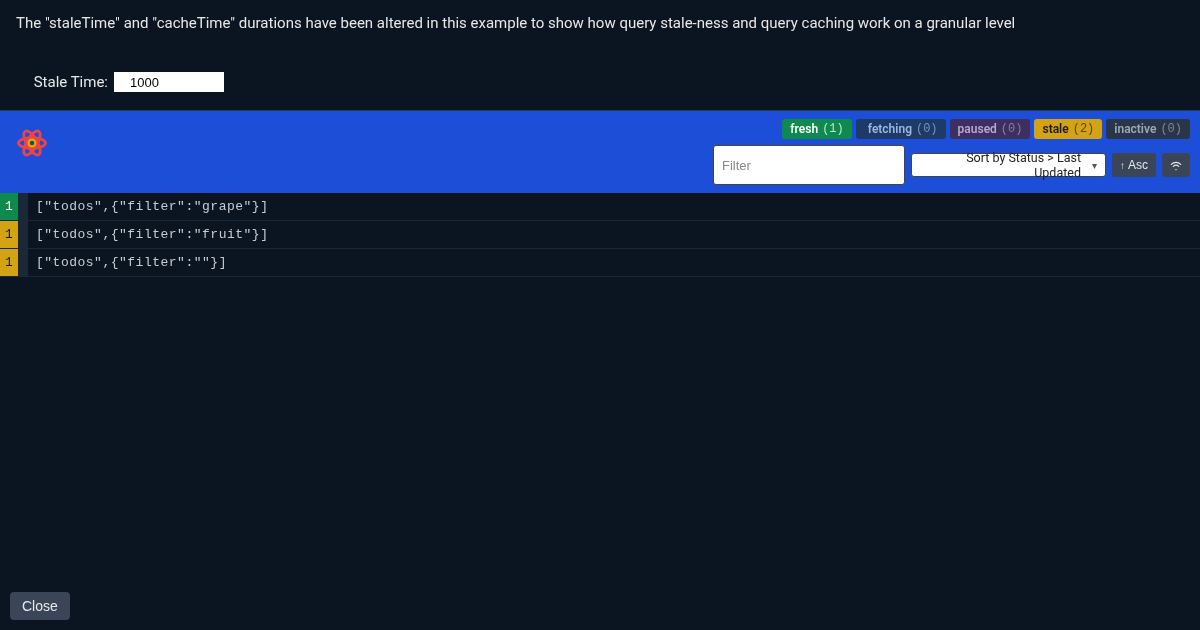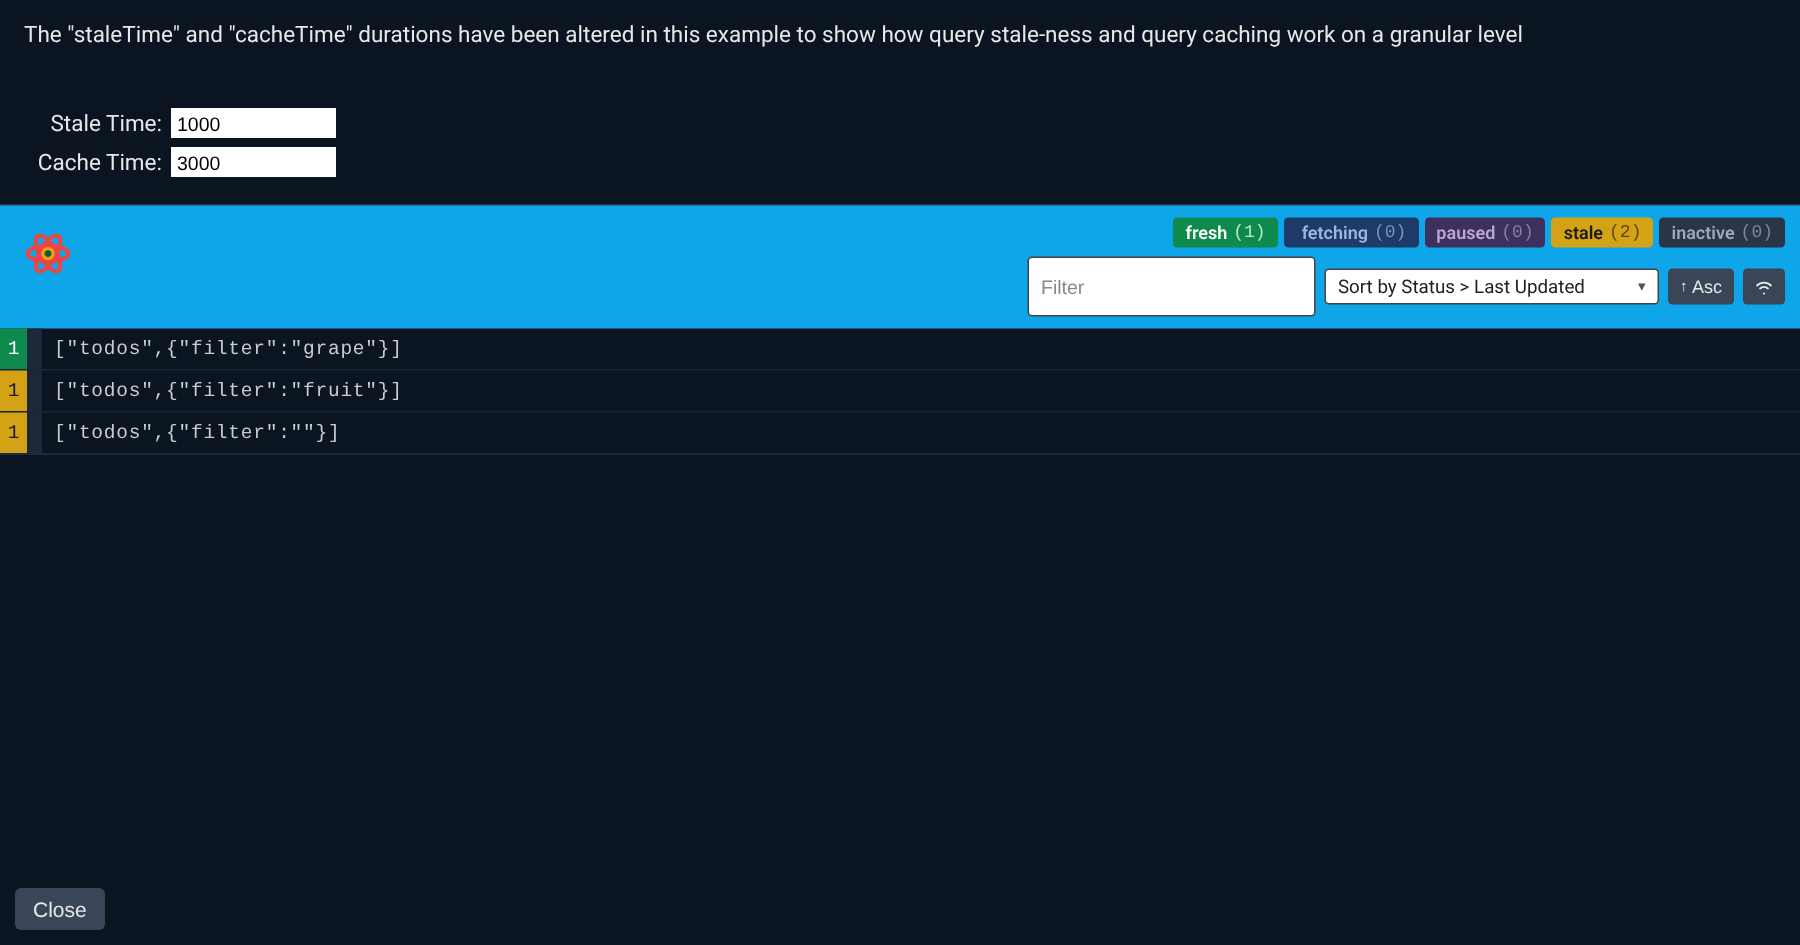--- a/index.html
+++ b/index.html
@@ -36,26 +36,26 @@
     font-size: 15px;
     min-width: 92px;
     text-align: right;
   }
   .control-input {
     width: 110px;
     height: 20px;
     background: #fff;
     color: #000;
     border: none;
-    padding: 2px 4px;
+    padding: 2px 16px;
     font-size: 13px;
   }
   .devtools-panel {
     border-top: 1px solid #2a3a4a;
-    background: #0ea5e9;
+    background: #1d4ed8;
   }
   .devtools-header {
     display: flex;
     align-items: flex-start;
     padding: 8px 10px;
     gap: 12px;
   }
   .logo {
     width: 36px;
     height: 36px;
@@ -106,21 +106,21 @@
     height: 40px;
     background: #fff;
     border: 1px solid #444;
     border-radius: 3px;
     padding: 3px 8px;
     font-size: 13px;
     color: #222;
   }
   .filter-input::placeholder { color: #888; }
   .sort-select {
-    width: 223px;
+    width: 195px;
     height: 24px;
     background: #fff;
     border: 1px solid #444;
     border-radius: 3px;
     padding: 3px 24px 3px 8px;
     font-size: 12.5px;
     color: #222;
     position: relative;
     display: flex;
     align-items: center;
@@ -206,24 +206,20 @@
 </style>
 </head>
 <body>
 
 <div class="top-section">
   <div class="description">The "staleTime" and "cacheTime" durations have been altered in this example to show how query stale-ness and query caching work on a granular level</div>
   <div class="controls">
     <div class="control-row">
       <span class="control-label">Stale Time:</span>
       <input class="control-input" value="1000" style="">
-    </div>
-    <div class="control-row">
-      <span class="control-label">Cache Time:</span>
-      <input class="control-input" value="3000" style="">
     </div>
   </div>
 </div>
 
 <div class="devtools-panel">
   <div class="devtools-header">
     <div class="logo">
       <svg viewBox="0 0 40 40" width="36" height="36">
         <g transform="translate(20,20)">
           <ellipse rx="15" ry="6" fill="none" stroke="#ef4444" stroke-width="3" transform="rotate(0)"></ellipse>

